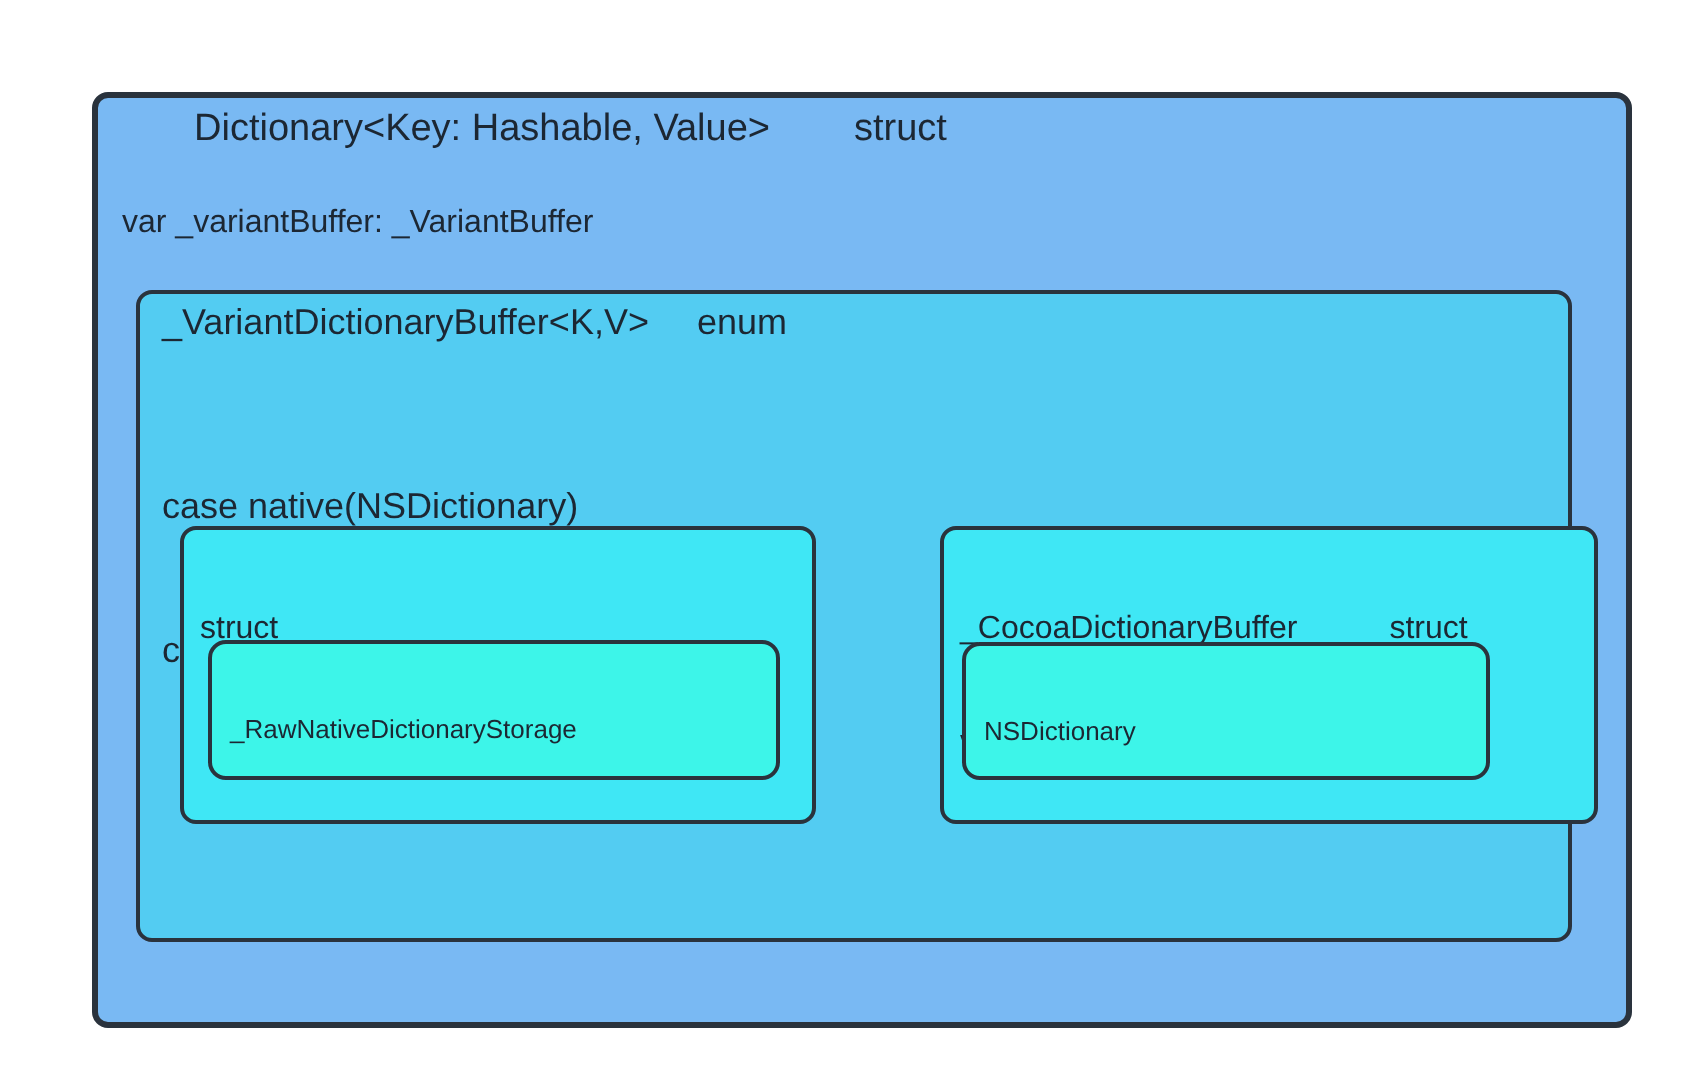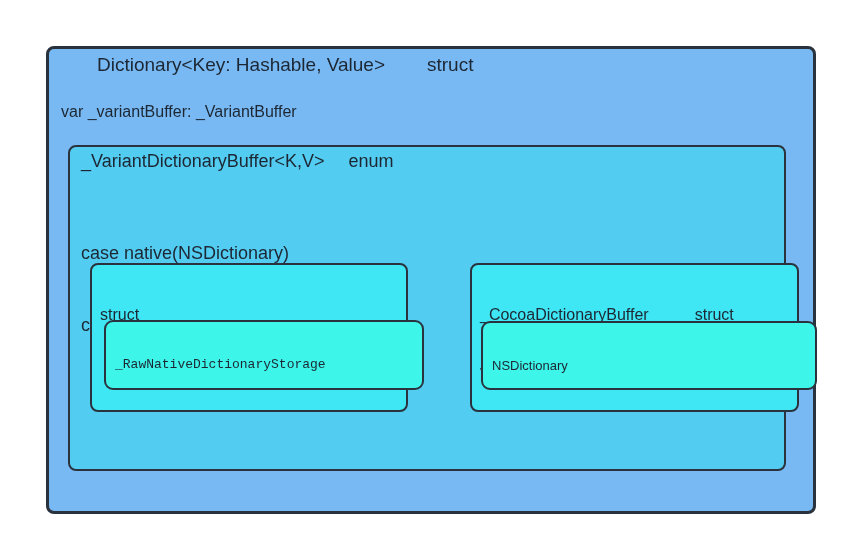--- a/index.html
+++ b/index.html
@@ -52,22 +52,22 @@
     margin-left:24px;
   }
   .l3-text{position:absolute;left:8px;top:2px;font-size:16px;line-height:19px;white-space:pre;}
   .l3-text .decl-line{display:flex;align-items:baseline;}
   #cocoa-box .kind{margin-left:46px;}
 
   .storage-box{
     background:var(--storage-fill);
     border-radius:9px;
   }
-  #raw-storage-box{left:12px;top:55px;width:320px;height:70px;font-family:Liberation Mono, monospace;}
-  #nsdictionary-box{left:9px;top:56px;width:336px;height:69px;}
+  #raw-storage-box{left:12px;top:55px;width:286px;height:70px;}
+  #nsdictionary-box{left:9px;top:56px;width:264px;height:69px;}
   .storage-text{position:absolute;left:9px;top:3px;font-size:13px;line-height:16px;white-space:pre;}
 </style>
 </head>
 <body>
 
 <div class="box" id="outer-box">
 
   <div class="decl-row" id="dictionary-decl">
     <span>Dictionary&lt;Key: Hashable, Value&gt;</span>
     <span class="kind">struct</span>

